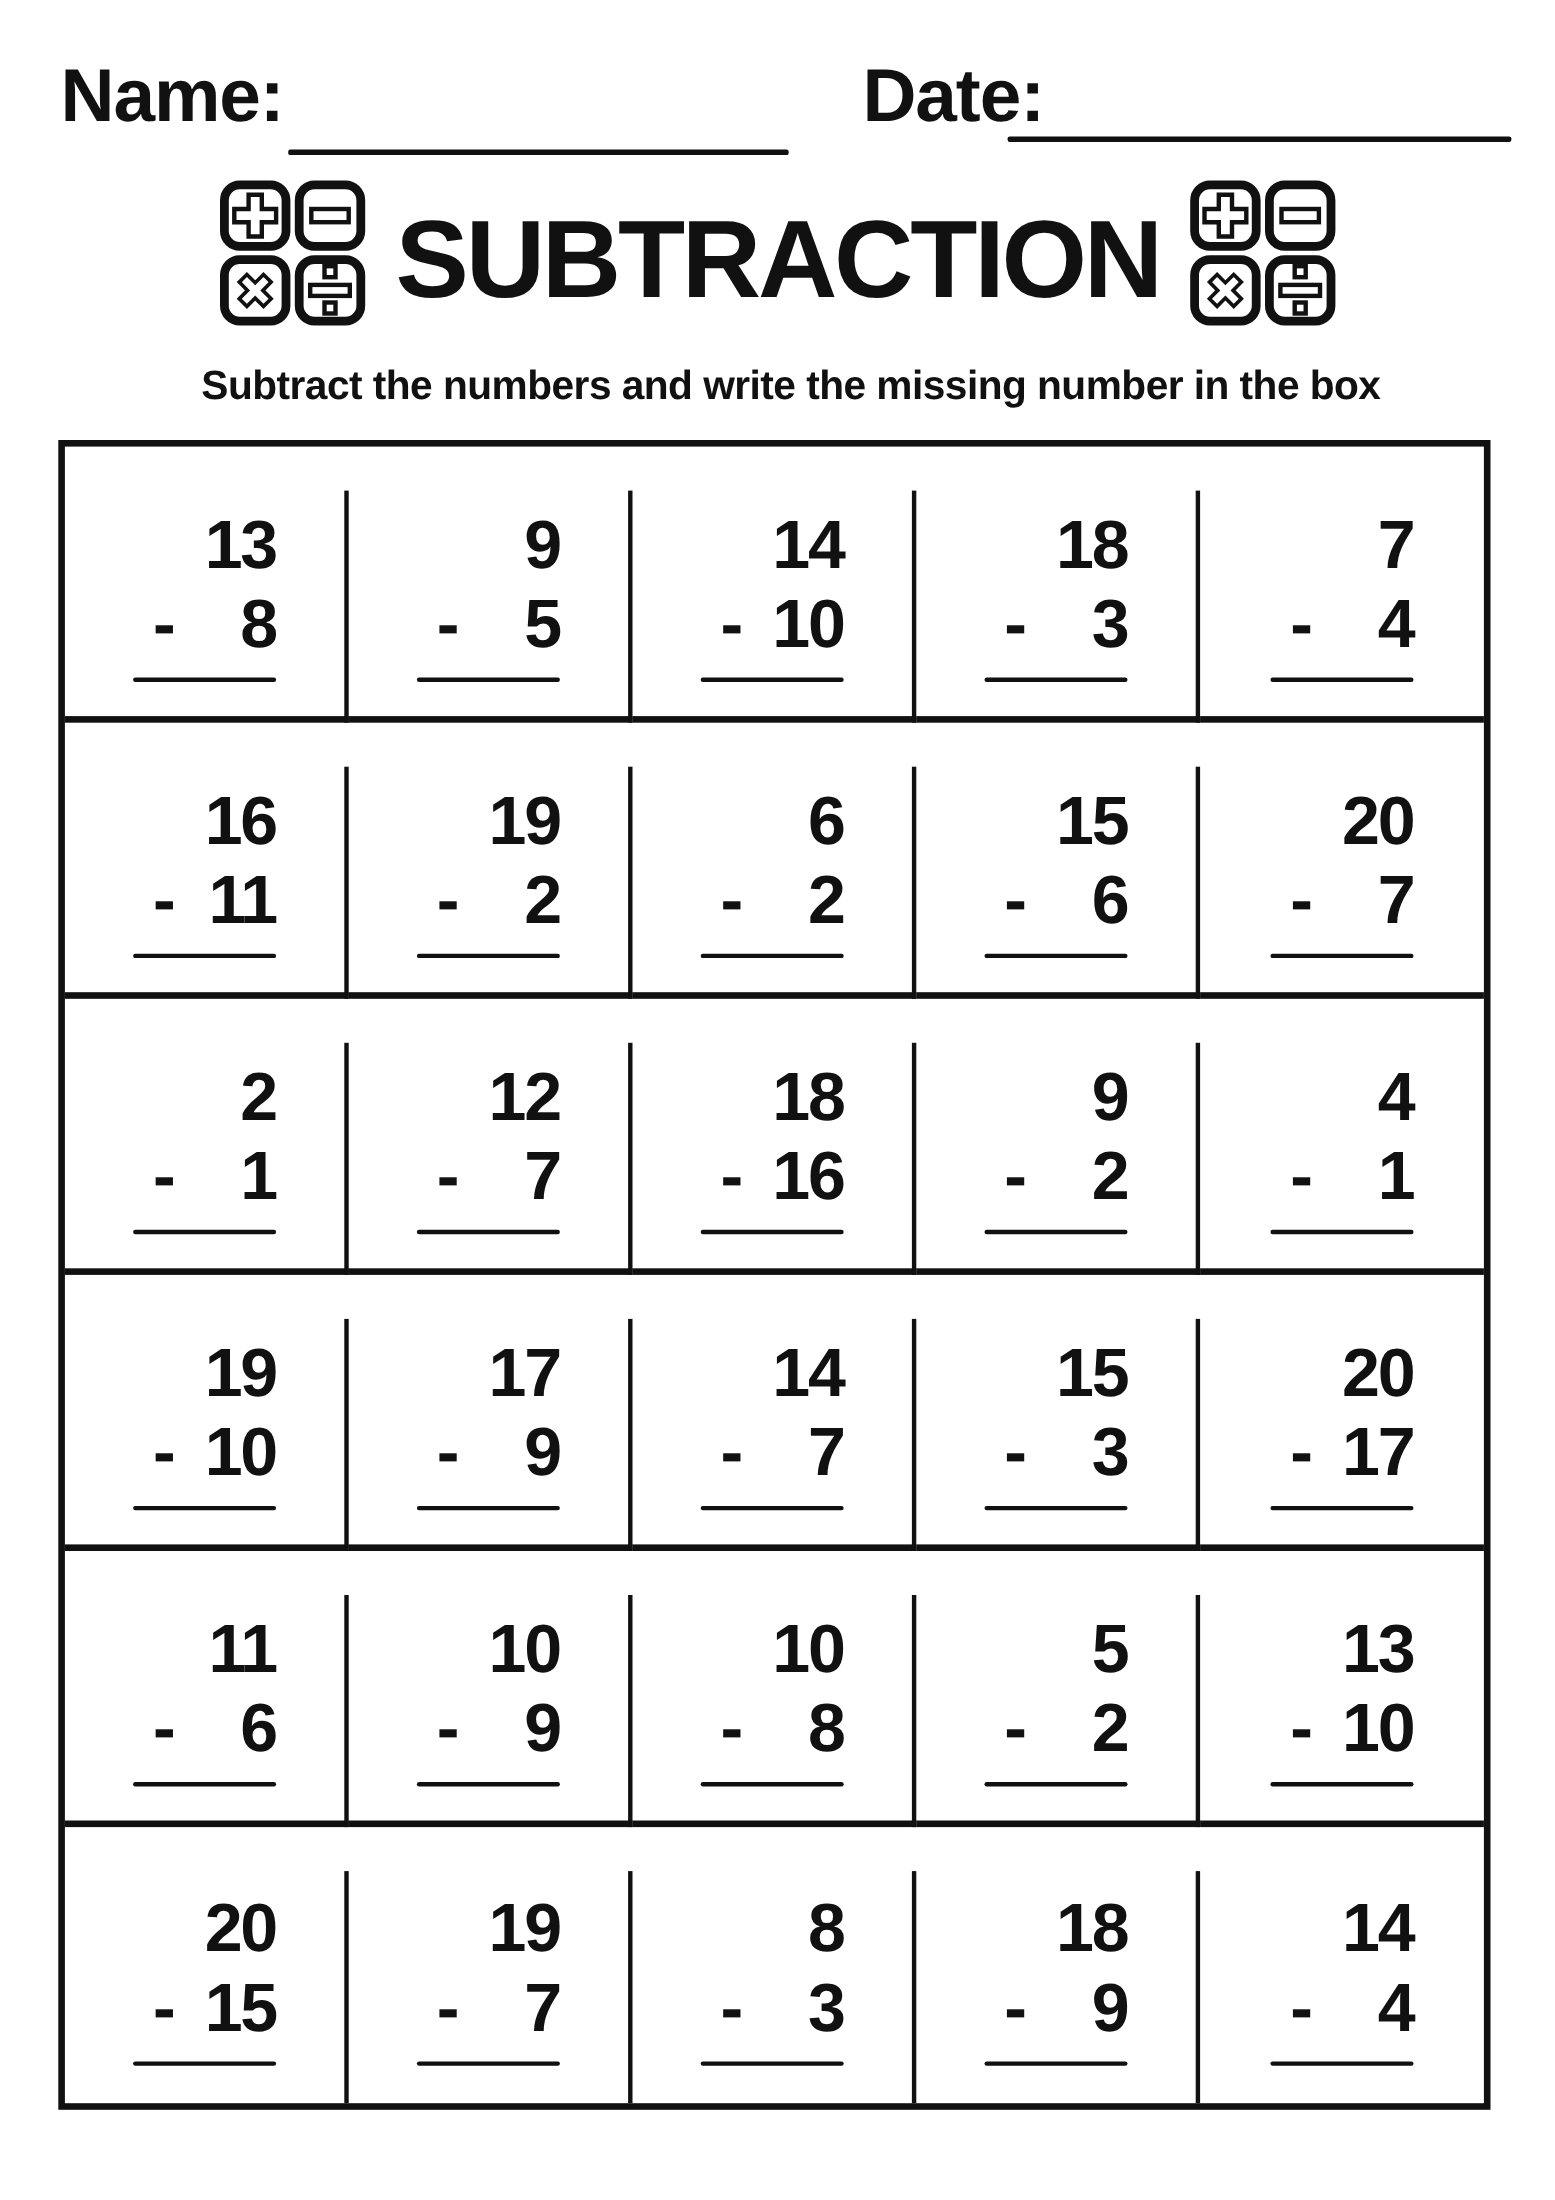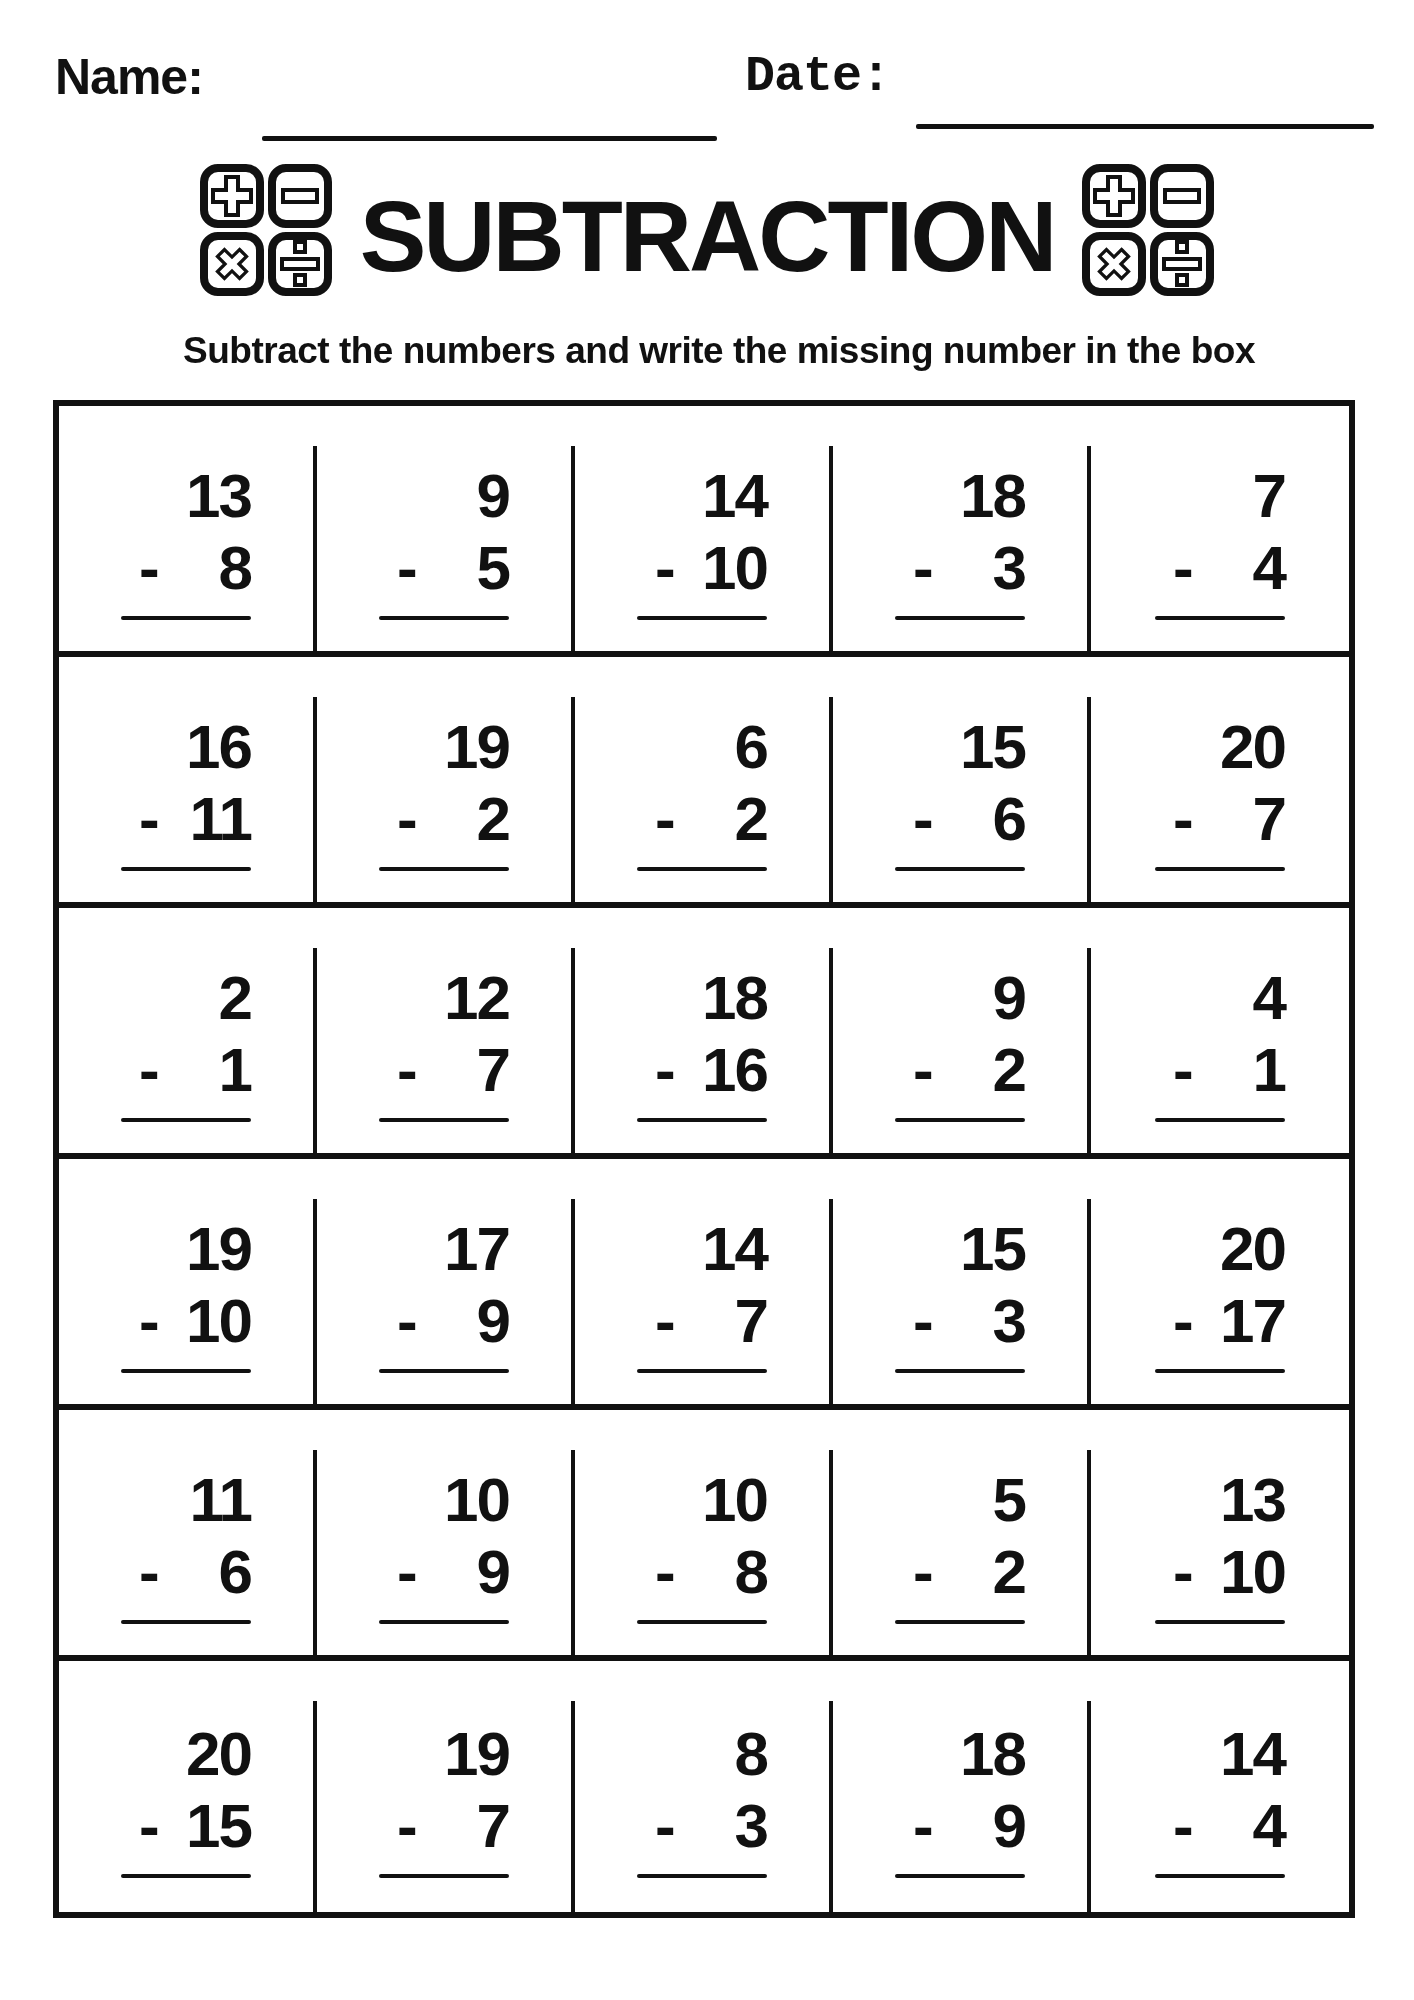--- a/index.html
+++ b/index.html
@@ -1,23 +1,23 @@
 <!DOCTYPE html>
 <html><head>
 <meta charset="utf-8">
 <style>
   html,body{margin:0;padding:0;}
   body{
     width:1414px;height:2000px;background:#ffffff;position:relative;
     font-family:"Liberation Sans",sans-serif;color:#111;overflow:hidden;
   }
   
-  .hdr-label{position:absolute;top:48px;font-size:50px;font-weight:bold;letter-spacing:-1px;}
+  .hdr-label{position:absolute;top:48px;font-size:68px;font-weight:bold;letter-spacing:-1px;}
   #name-label{left:55px;}
-  #date-label{left:745px;font-family:Liberation Mono, monospace;}
+  #date-label{left:784px;}
   .fill-line{position:absolute;height:5px;background:#111;border-radius:2px;}
   #name-line{left:262px;top:136px;width:455px;}
   #date-line{left:916px;top:124px;width:458px;}
   
   .title-row{
     position:absolute;top:158px;left:0;right:0;height:144px;
     display:flex;align-items:center;justify-content:center;gap:26px;text-align:center;
   }
   .icon-block{width:136px;height:136px;flex:0 0 auto;}
   .page-title{

